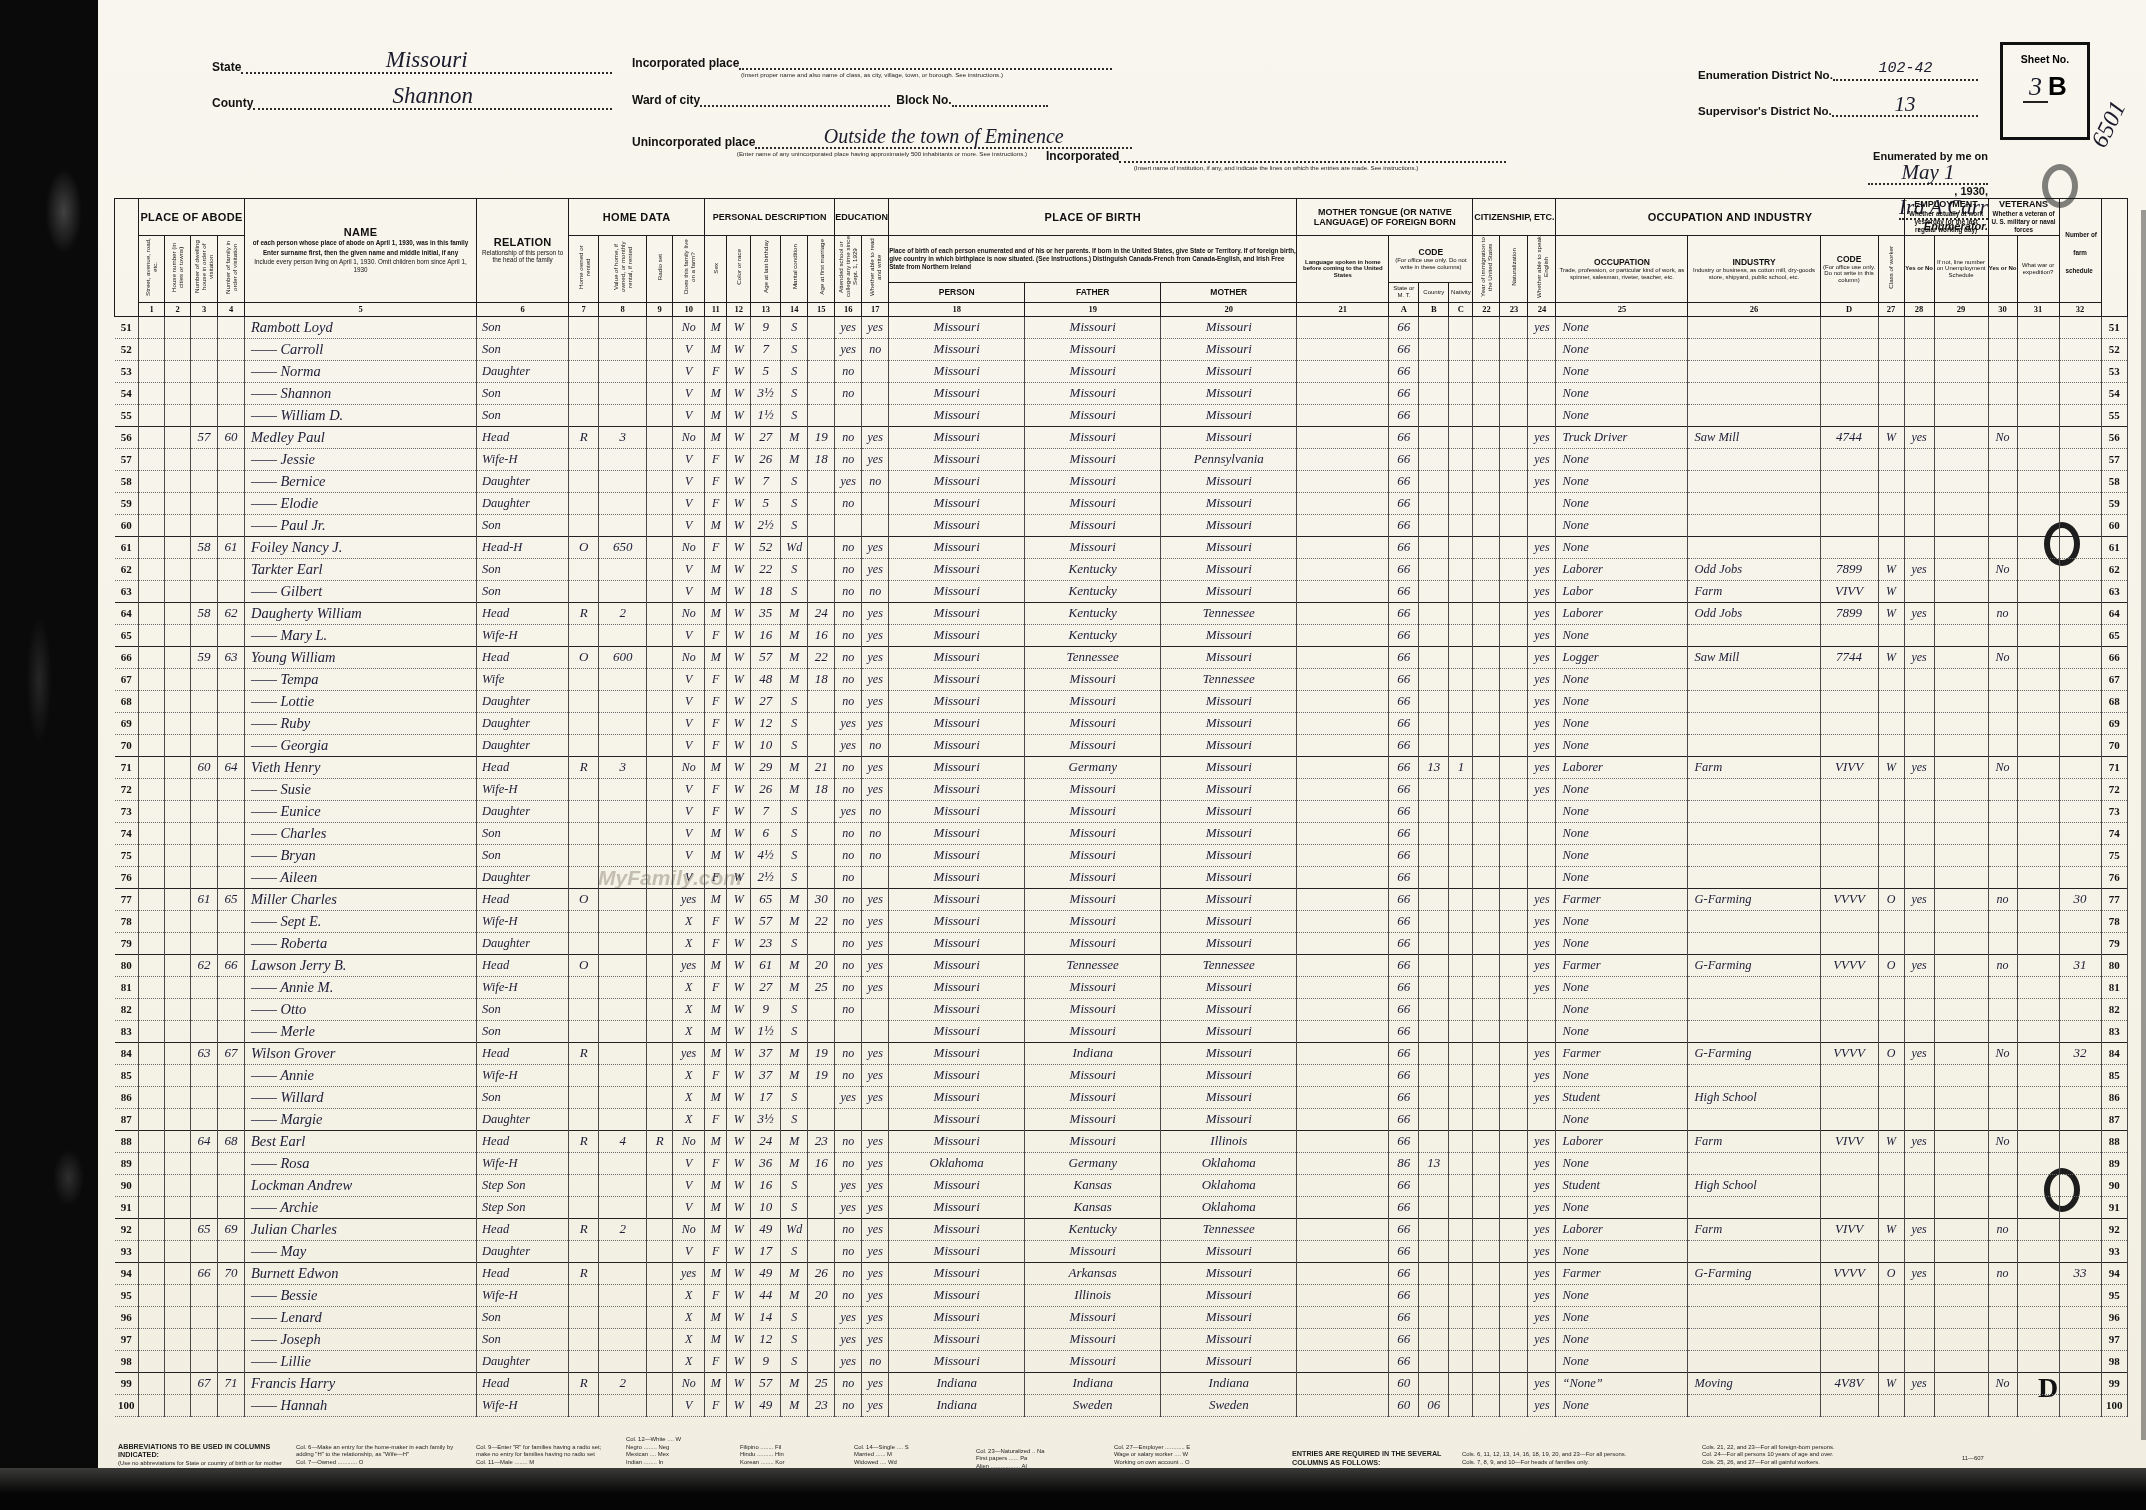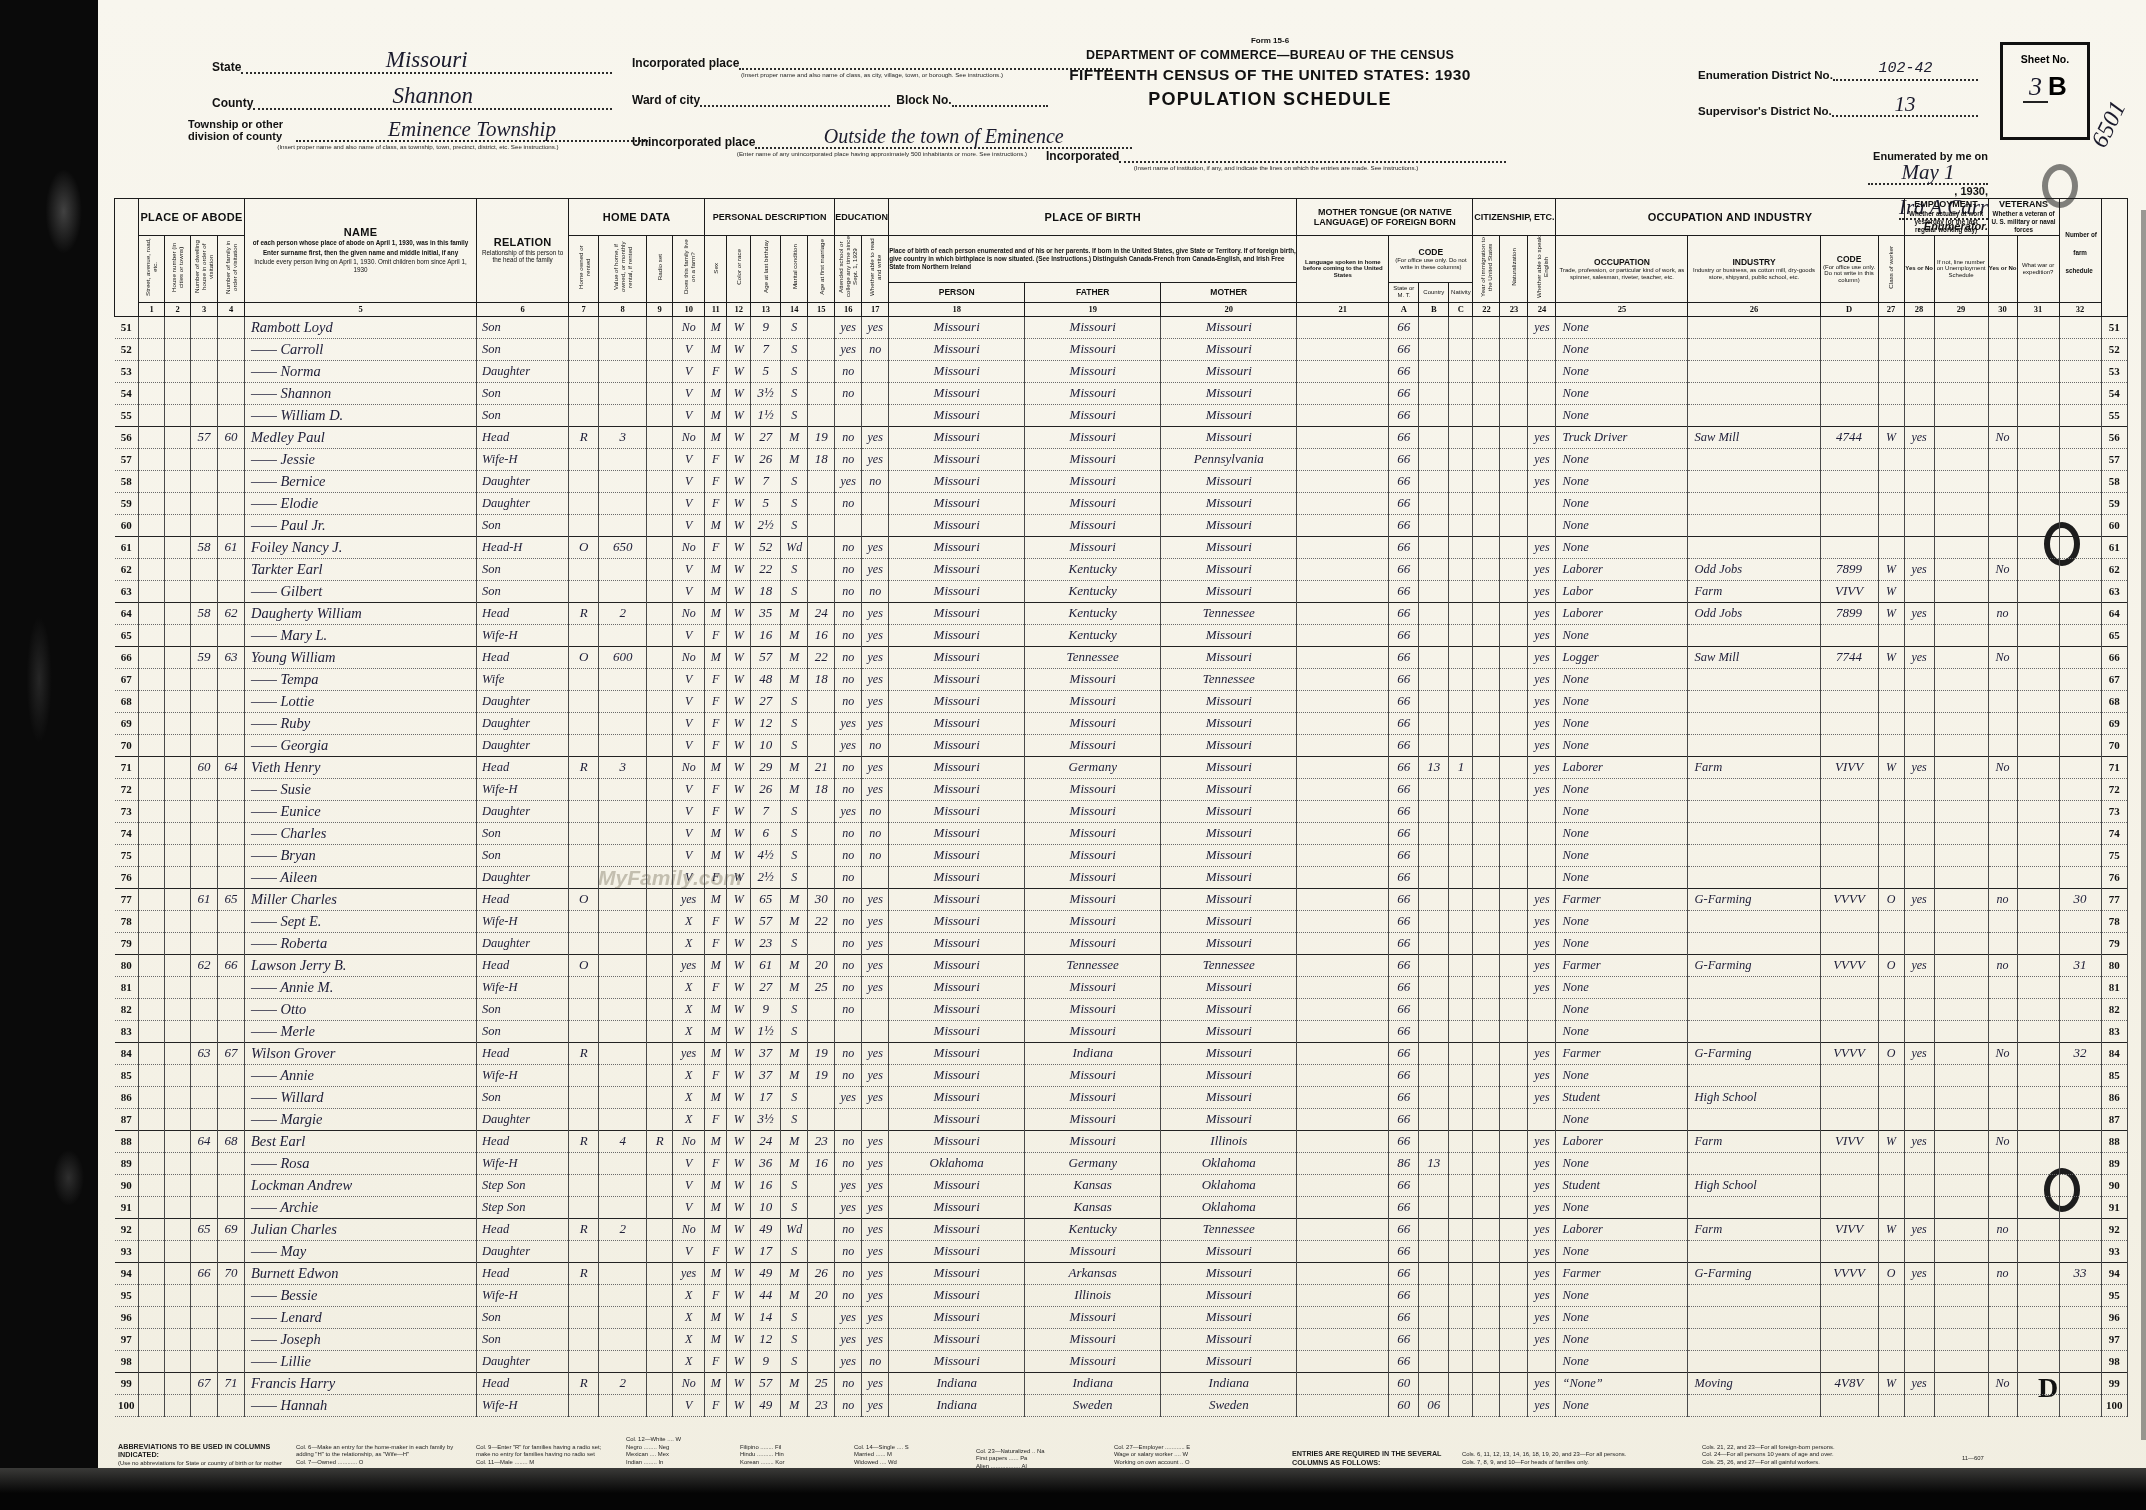--- a/index.html
+++ b/index.html
@@ -75,27 +75,20 @@
   <div id="film"></div>
 
   <div class="abs fline" style="left:212px;top:48px;width:400px;">
     <span class="plabel">State</span>
     <span class="fval hw" style="flex:1;font-size:23px;line-height:24px;">Missouri</span>
   </div>
   <div class="abs fline" style="left:212px;top:84px;width:400px;">
     <span class="plabel">County</span>
     <span class="fval hw" style="flex:1;font-size:23px;line-height:24px;">Shannon</span>
   </div>
-  <div class="abs" style="left:188px;top:118px;width:460px;">
-    <div class="fline">
-      <span class="plabel" style="font-size:11px;line-height:1.1;width:108px;white-space:normal;">Township or other division of county</span>
-      <span class="fval hw" style="flex:1;font-size:21px;line-height:22px;">Eminence Township</span>
-    </div>
-    <div class="note">(Insert proper name and also name of class, as township, town, precinct, district, etc.   See instructions.)</div>
-  </div>
 
   <div class="abs" style="left:632px;top:54px;width:480px;">
     <div class="fline">
       <span class="plabel">Incorporated place</span>
       <span class="fval" style="flex:1;height:14px;"></span>
     </div>
     <div class="note">(Insert proper name and also name of class, as city, village, town, or borough.   See instructions.)</div>
   </div>
   <div class="abs fline" style="left:632px;top:92px;width:480px;">
     <span class="plabel">Ward of city</span>
@@ -111,26 +104,20 @@
     <div class="note">(Enter name of any unincorporated place having approximately 500 inhabitants or more.   See instructions.)</div>
   </div>
   <div class="abs" style="left:1046px;top:148px;width:460px;">
     <div class="fline">
       <span class="plabel">Incorporated</span>
       <span class="dotline" style="flex:1;"></span>
     </div>
     <div class="note">(Insert name of institution, if any, and indicate the lines on which the entries are made.   See instructions.)</div>
   </div>
 
-  <div class="abs" id="titles">
-    <div class="f15">Form 15-6</div>
-    <div class="dept">DEPARTMENT OF COMMERCE—BUREAU OF THE CENSUS</div>
-    <div class="cens">FIFTEENTH CENSUS OF THE UNITED STATES:  1930</div>
-    <div class="pop">POPULATION SCHEDULE</div>
-  </div>
 
   <div class="abs fline" style="left:1698px;top:58px;width:280px;">
     <span class="plabel" style="font-size:11.5px;">Enumeration District No.</span>
     <span class="fval hw" style="flex:1;font-size:15px;line-height:21px;font-family:Liberation Mono, monospace;">102-42</span>
   </div>
   <div class="abs fline" style="left:1698px;top:94px;width:280px;">
     <span class="plabel" style="font-size:11.5px;">Supervisor's District No.</span>
     <span class="fval hw" style="flex:1;font-size:21px;line-height:21px;">13</span>
   </div>
 

